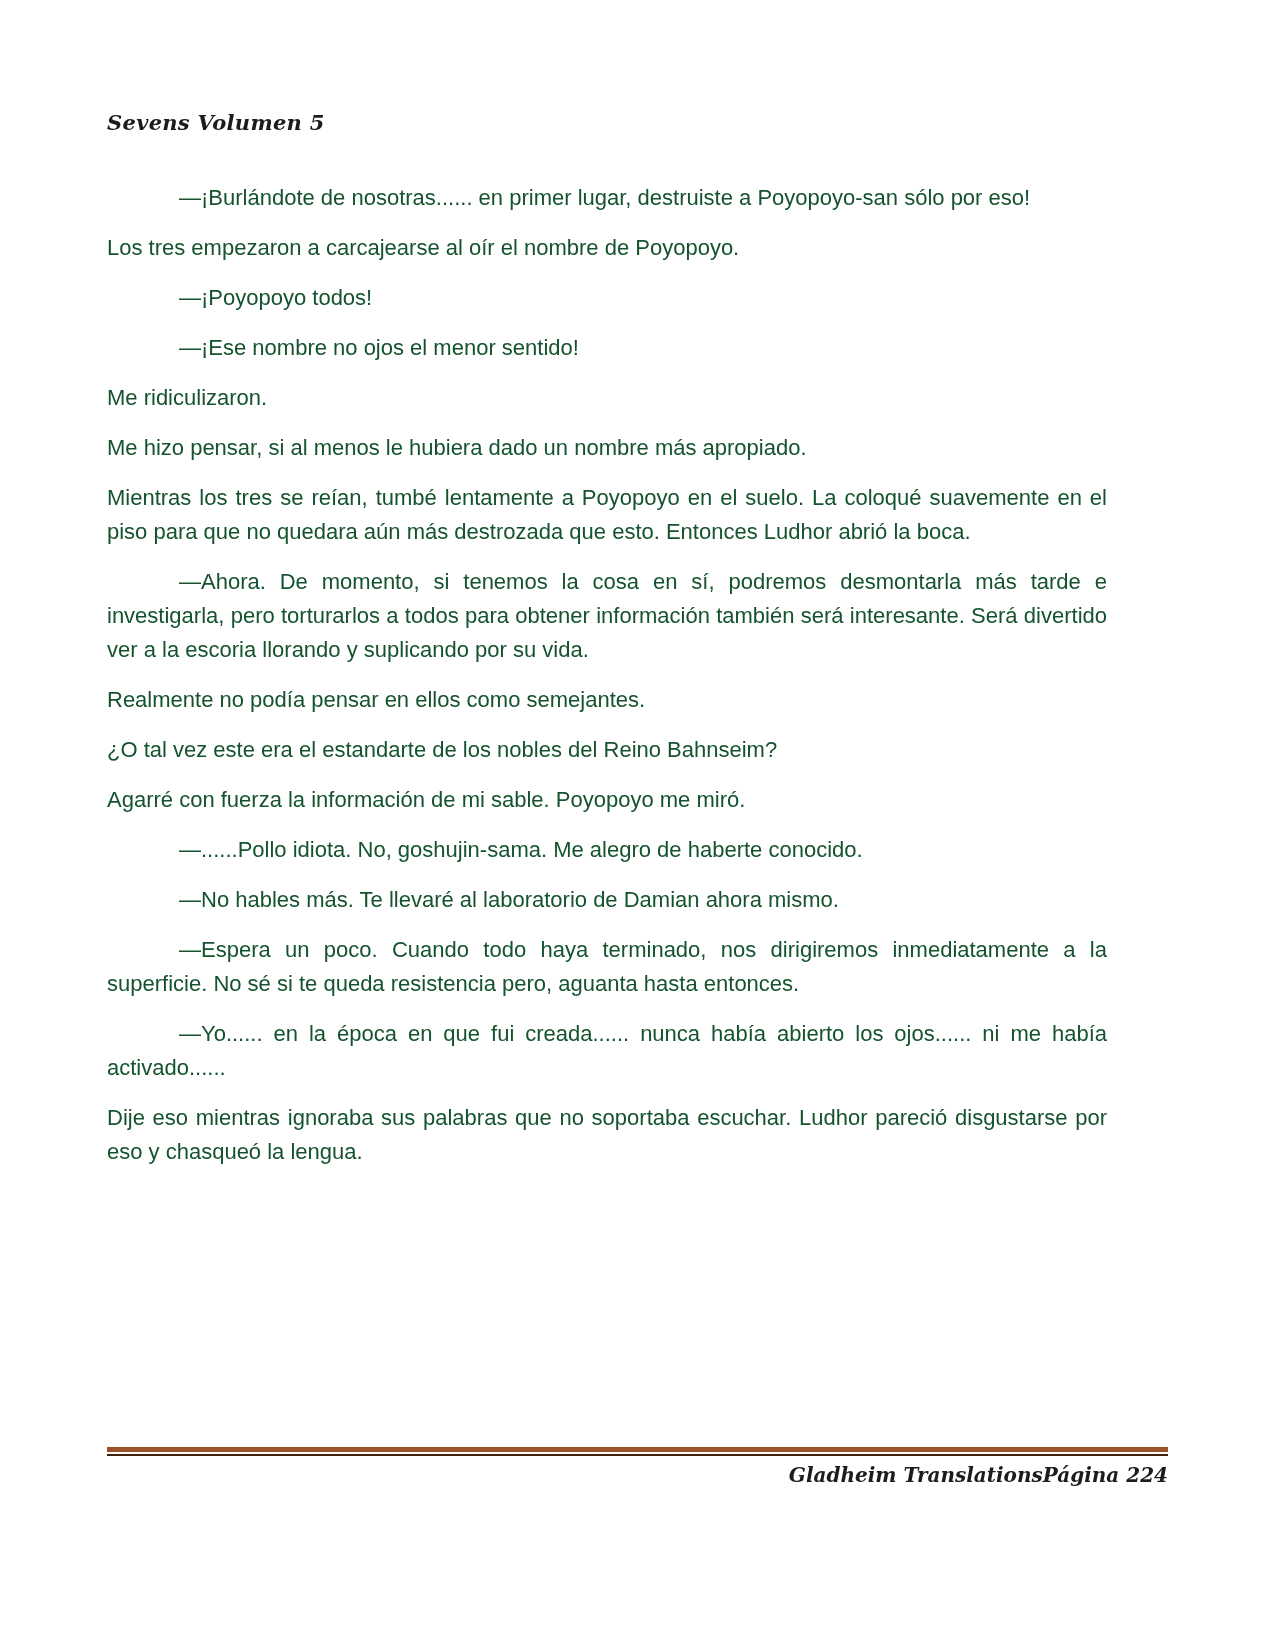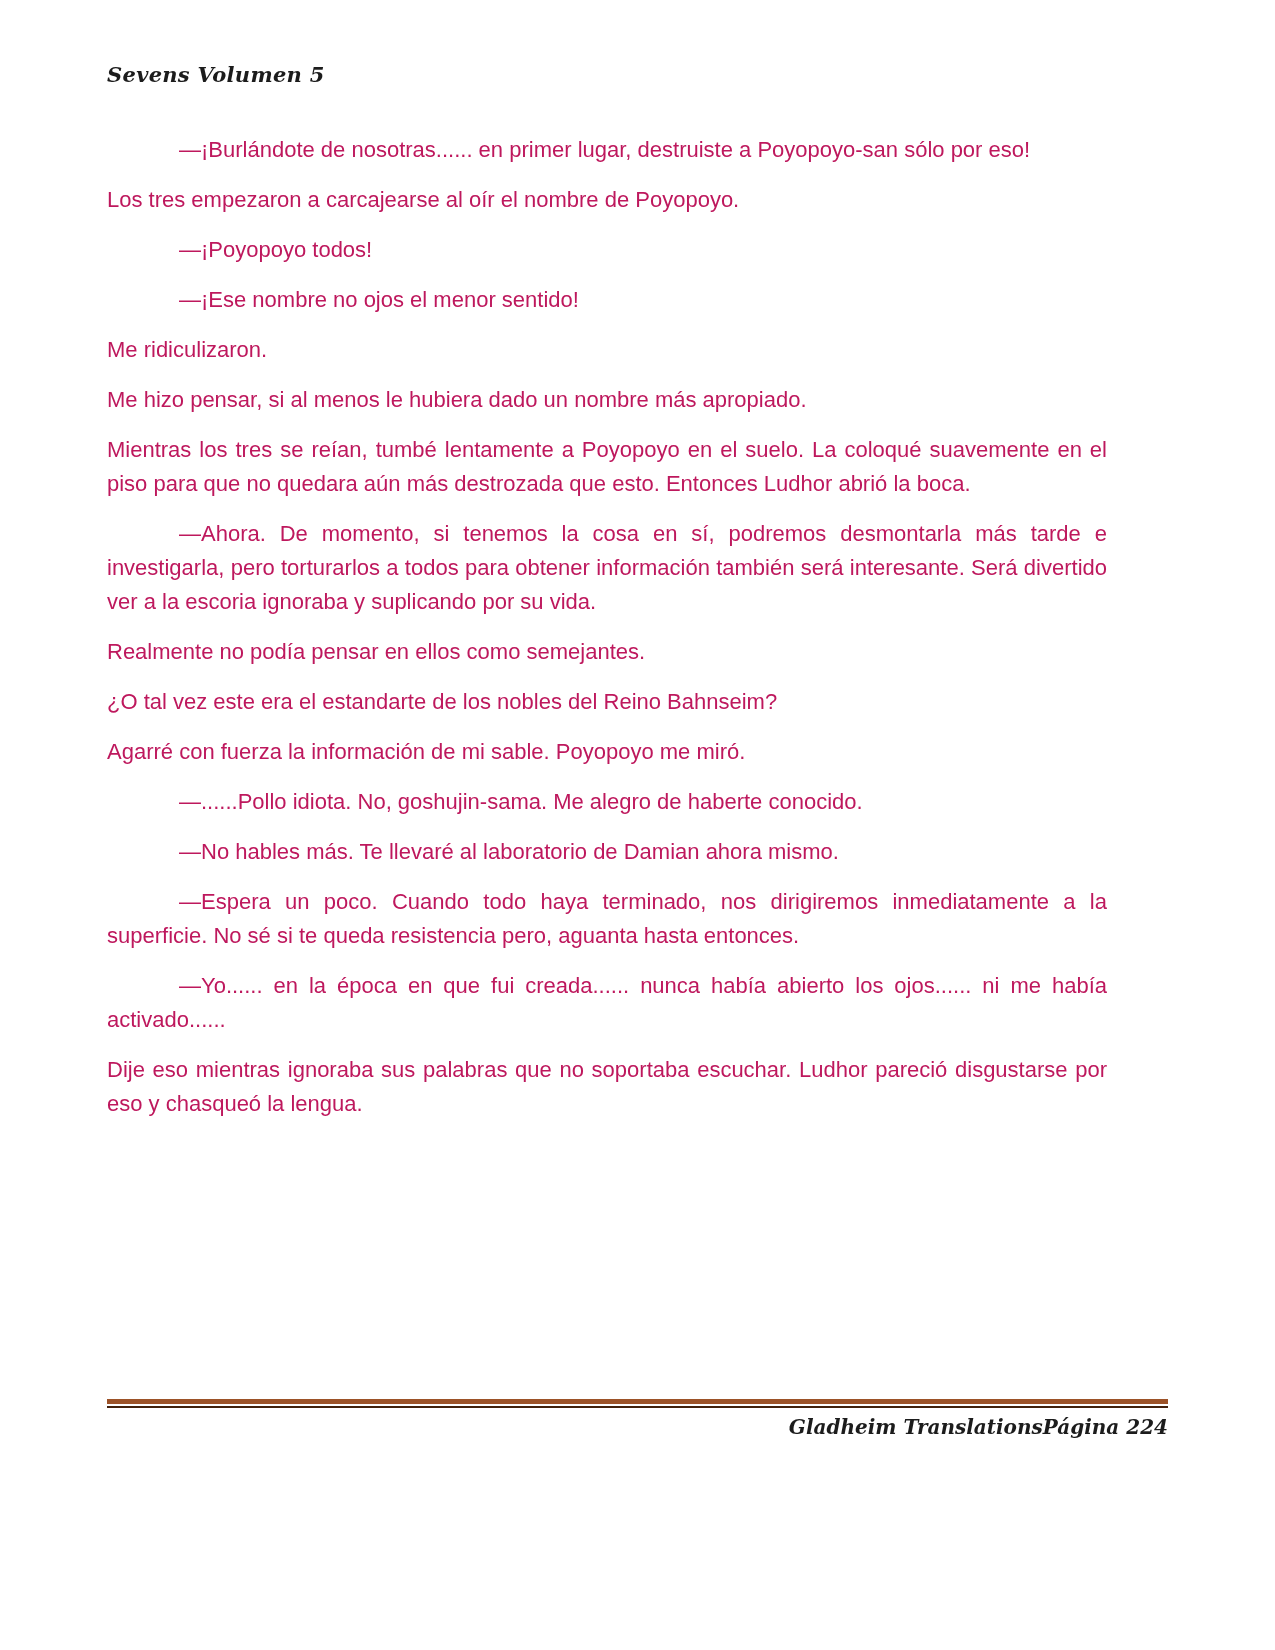--- a/index.html
+++ b/index.html
@@ -14,36 +14,37 @@
     color: #151515;
     overflow: hidden;
   }
   .page {
     position: relative;
     width: 1275px;
     height: 1262px;
     box-sizing: border-box;
     padding: 62px 168px 8px 107px;
     background: #ffffff;
+    margin-top: 48px;
   }
   .header-title {
     font-family: "DejaVu Serif", serif;
     font-style: italic;
     font-weight: bold;
     font-size: 21px;
     letter-spacing: 0.3px;
     color: #1c1c1c;
     margin: 0 0 46px 0;
   }
   .body-text p {
     font-size: 22px;
     line-height: 34px;
     text-align: justify;
     margin: 0 0 16px 0;
-    color: #be185d;
+    color: #14532d;
   }
   .body-text p.indent {
     text-indent: 72px;
   }
   .footer {
     position: absolute;
     left: 107px;
     right: 107px;
     top: 1399px;
   }
@@ -84,21 +85,21 @@
   <div class="header-title">Sevens Volumen 5</div>
 
   <div class="body-text">
       <p class="indent">—¡Burlándote de nosotras...... en primer lugar, destruiste a Poyopoyo-san sólo por eso!</p>
       <p>Los tres empezaron a carcajearse al oír el nombre de Poyopoyo.</p>
       <p class="indent">—¡Poyopoyo todos!</p>
       <p class="indent">—¡Ese nombre no ojos el menor sentido!</p>
       <p>Me ridiculizaron.</p>
       <p>Me hizo pensar, si al menos le hubiera dado un nombre más apropiado.</p>
       <p>Mientras los tres se reían, tumbé lentamente a Poyopoyo en el suelo. La coloqué suavemente en el piso para que no quedara aún más destrozada que esto. Entonces Ludhor abrió la boca.</p>
-      <p class="indent">—Ahora. De momento, si tenemos la cosa en sí, podremos desmontarla más tarde e investigarla, pero torturarlos a todos para obtener información también será interesante. Será divertido ver a la escoria ignoraba y suplicando por su vida.</p>
+      <p class="indent">—Ahora. De momento, si tenemos la cosa en sí, podremos desmontarla más tarde e investigarla, pero torturarlos a todos para obtener información también será interesante. Será divertido ver a la escoria llorando y suplicando por su vida.</p>
       <p>Realmente no podía pensar en ellos como semejantes.</p>
       <p>¿O tal vez este era el estandarte de los nobles del Reino Bahnseim?</p>
       <p>Agarré con fuerza la información de mi sable. Poyopoyo me miró.</p>
       <p class="indent">—......Pollo idiota. No, goshujin-sama. Me alegro de haberte conocido.</p>
       <p class="indent">—No hables más. Te llevaré al laboratorio de Damian ahora mismo.</p>
       <p class="indent">—Espera un poco. Cuando todo haya terminado, nos dirigiremos inmediatamente a la superficie. No sé si te queda resistencia pero, aguanta hasta entonces.</p>
       <p class="indent">—Yo...... en la época en que fui creada...... nunca había abierto los ojos...... ni me había activado......</p>
       <p>Dije eso mientras ignoraba sus palabras que no soportaba escuchar. Ludhor pareció disgustarse por eso y chasqueó la lengua.</p>
     </div>
 

